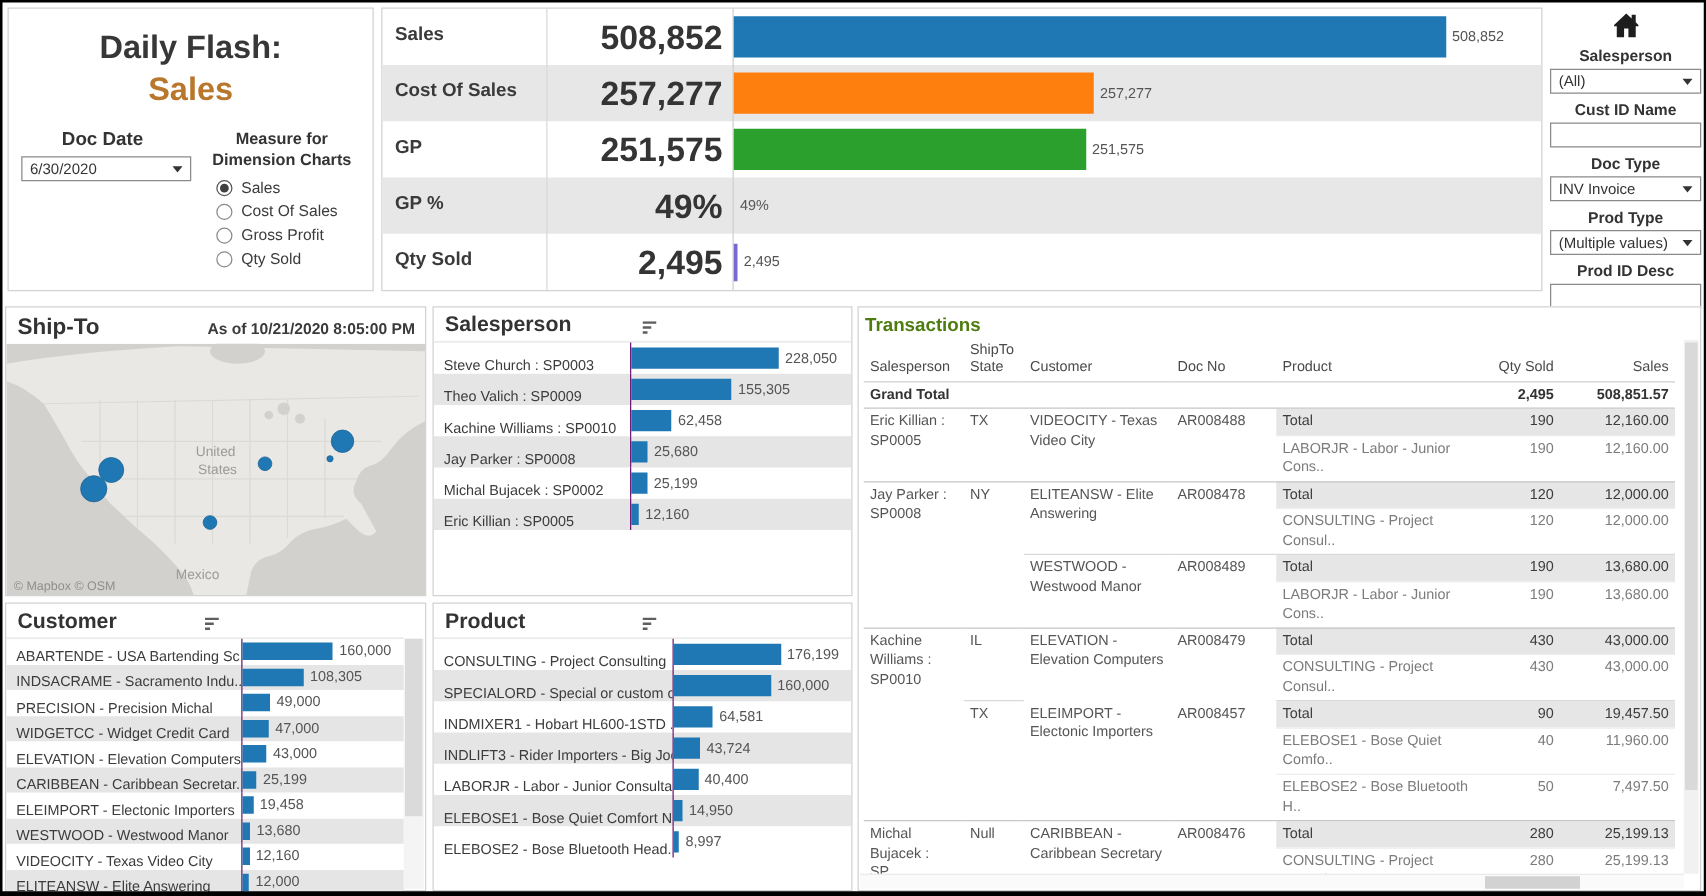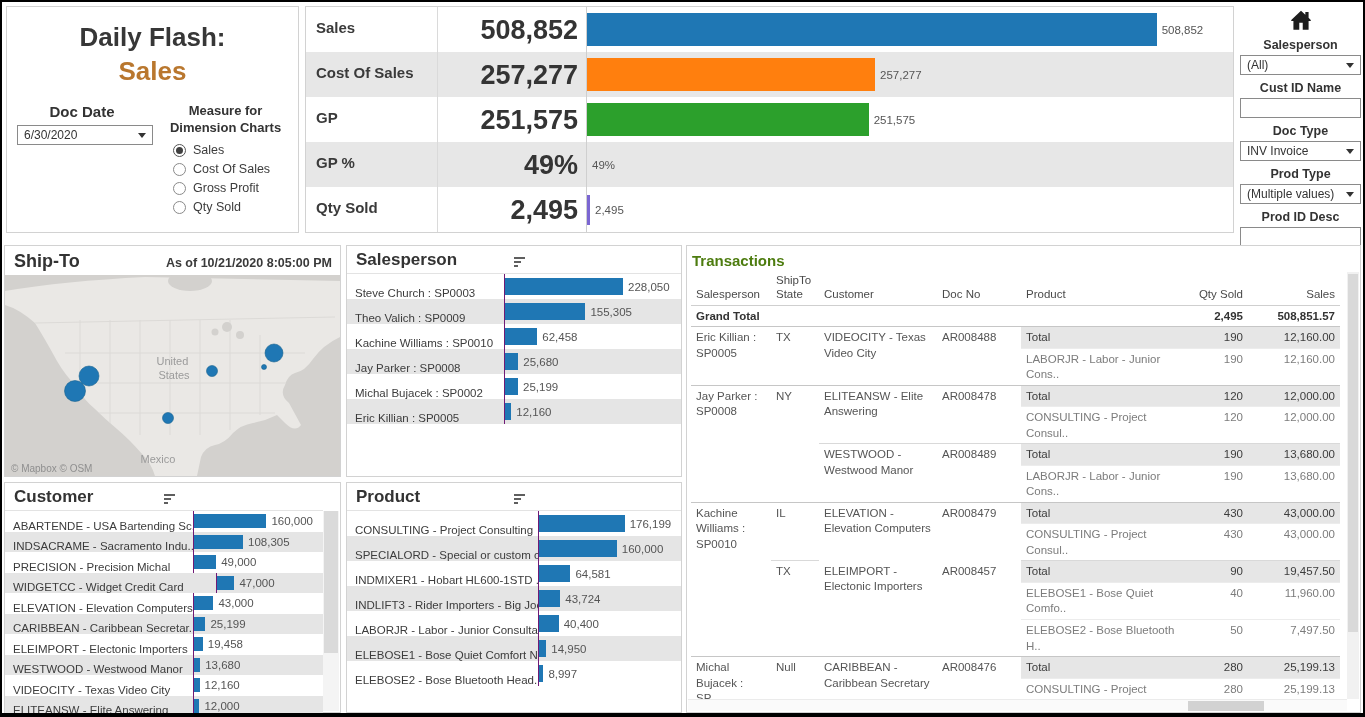--- a/index.html
+++ b/index.html
@@ -329,21 +329,21 @@
           </div>
         </div>
         <div class="chart-row" style="height: 20.5px;">
           <div class="c-label" style="width: 188px;">PRECISION  -  Precision Michal</div>
           <div class="c-track">
             <div class="c-bar" style="height: 14px; background: rgb(31, 119, 180); width: 17.193%;"></div>
             <span class="c-val">49,000</span>
           </div>
         </div>
         <div class="chart-row alt" style="height: 20.5px;">
-          <div class="c-label" style="width: 211px; margin-top: 20px;">WIDGETCC  -  Widget Credit Card</div>
+          <div class="c-label" style="width: 188px; margin-top: 20px;">WIDGETCC  -  Widget Credit Card</div>
           <div class="c-track">
             <div class="c-bar" style="height: 14px; background: rgb(31, 119, 180); width: 16.4912%;"></div>
             <span class="c-val">47,000</span>
           </div>
         </div>
         <div class="chart-row" style="height: 20.5px;">
           <div class="c-label" style="width: 188px;">ELEVATION  -  Elevation Computers</div>
           <div class="c-track">
             <div class="c-bar" style="height: 14px; background: rgb(31, 119, 180); width: 15.0877%;"></div>
             <span class="c-val">43,000</span>

